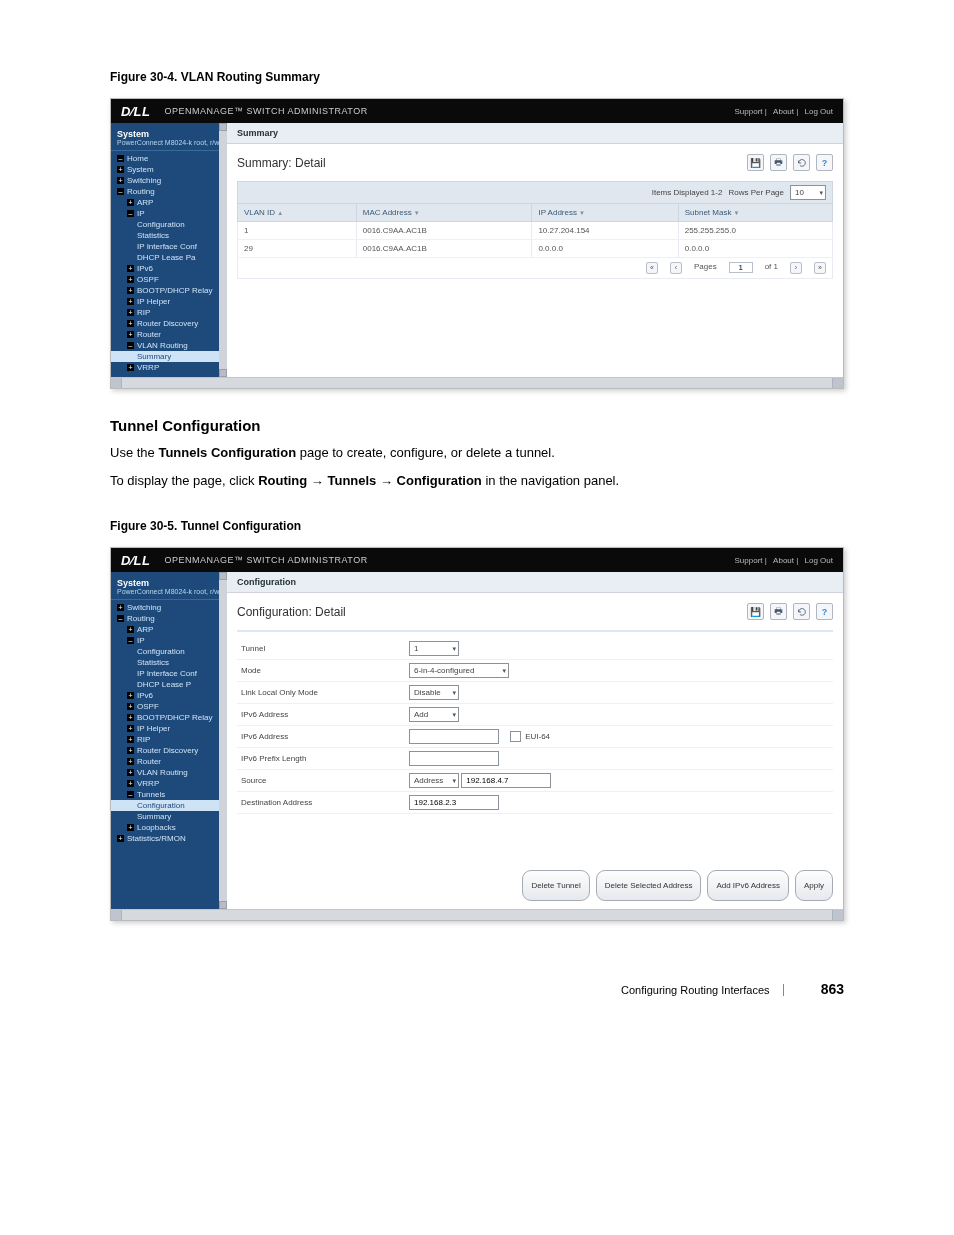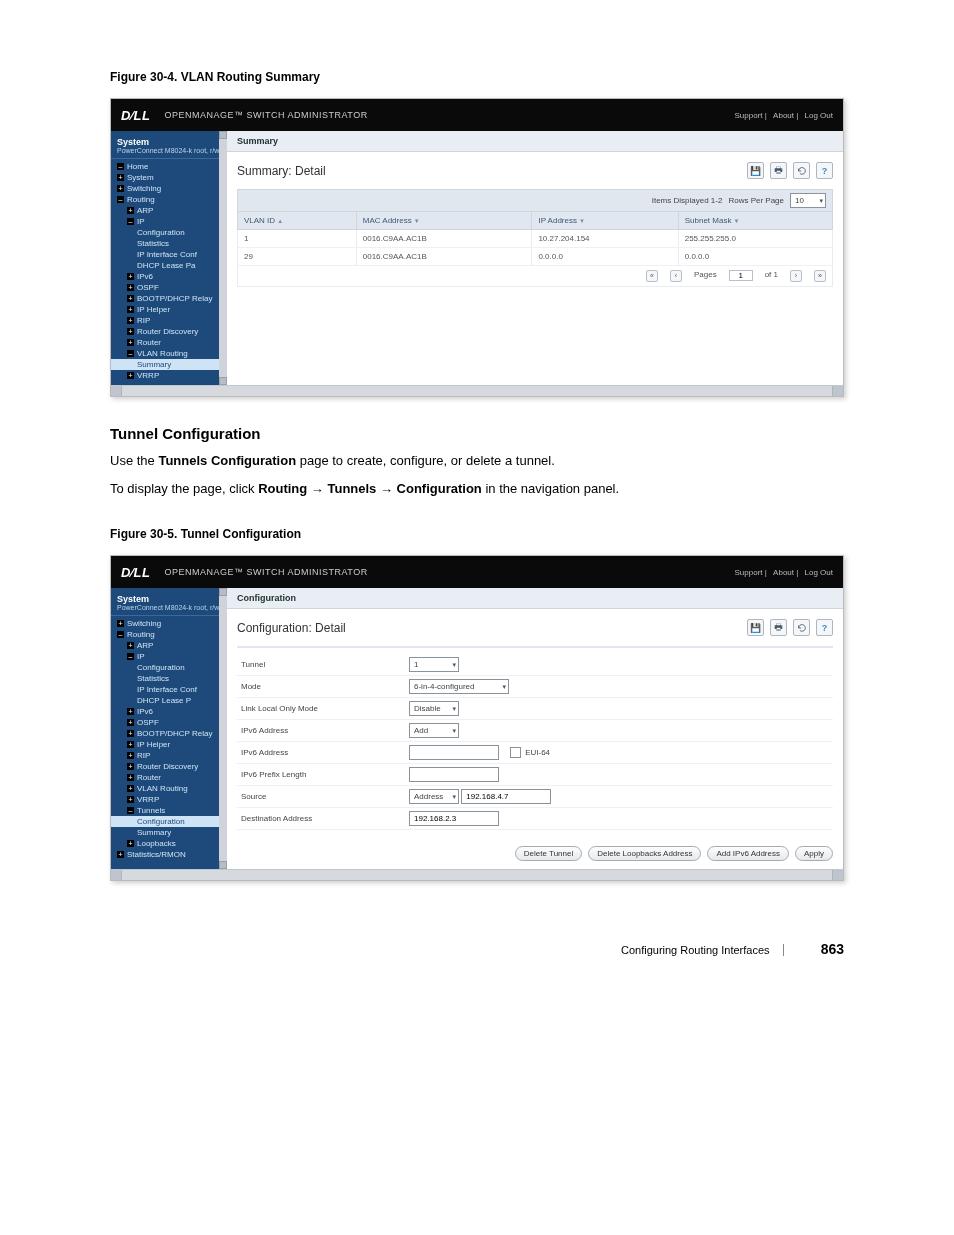--- a/index.html
+++ b/index.html
@@ -23,21 +23,21 @@
     margin-bottom: 28px;
     font-size: 9px;
     background: #fff;
     overflow: hidden;
   }
   .shot-hdr {
     background: #0a0a0a;
     color: #ddd;
     display: flex;
     align-items: center;
-    height: 32px;
+    height: 24px;
     padding: 0 10px;
     justify-content: space-between;
   }
   .brand {
     font-style: italic;
     font-weight: bold;
     font-size: 13px;
     letter-spacing: 0.5px;
     color: #fff;
   }
@@ -248,23 +248,24 @@
   .btn-row {
     display: flex;
     justify-content: flex-end;
     gap: 6px;
     padding: 10px 10px 8px 10px;
   }
   .fbtn {
     font-size: 8px;
     border: 1px solid #a6abb3;
     background: linear-gradient(#fdfdfd,#e6e9ed);
-    padding: 2px 8px;
+    padding: 10px 8px;
     border-radius: 9px;
     color: #333;
+    margin-top: 40px;
   }
   .footer {
     margin-top: 60px;
     font-size: 11px;
     color: #000;
     text-align: right;
   }
   .footer .sep { margin: 0 10px; color:#888; border-left:1px solid #888; }
   .footer .pn { font-size: 14px; font-weight: bold; margin-left: 27px; }
   .shot2-extra { height: 2px; background:#e1e7ef; margin:0 10px; }
@@ -602,21 +603,21 @@
           </td>
         </tr>
         <tr>
           <td>Destination Address</td>
           <td><input class="cfg-in" value="192.168.2.3" style=""></td>
         </tr>
       </tbody>
         </table>
       <div class="btn-row">
         <span class="fbtn">Delete Tunnel</span>
-        <span class="fbtn">Delete Loopbacks Address</span>
+        <span class="fbtn">Delete Selected Address</span>
         <span class="fbtn">Add IPv6 Address</span>
         <span class="fbtn">Apply</span>
       </div>
     </div>
   </div>
   <div class="bscroll"></div>
 </div>
 
 <div class="footer">
   <span>Configuring Routing Interfaces</span>

